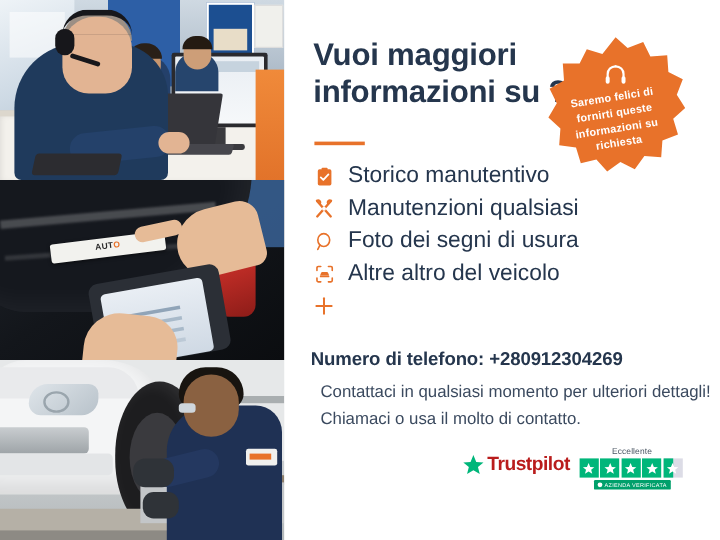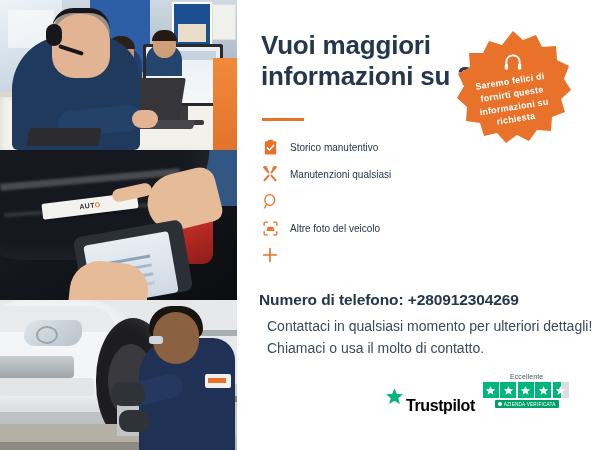--- a/index.html
+++ b/index.html
@@ -132,28 +132,28 @@
   .burst svg{position:absolute;left:0;top:0;}
   .burst .hs{position:absolute;left:50%;top:24px;transform:translateX(-50%);width:22px;height:22px;}
   .bursttxt{position:absolute;left:0;top:46px;width:116px;text-align:center;
     transform:rotate(-9deg);color:#fff;font-size:9px;font-weight:bold;line-height:1.42;
     letter-spacing:.2px;padding:0 10px;box-sizing:border-box;}
 
   .features{position:absolute;left:22px;top:134px;width:300px;}
   .feat{display:flex;align-items:center;height:26px;margin-bottom:1px;}
   .feat .ic{width:22px;height:22px;flex:0 0 22px;display:flex;align-items:center;justify-content:center;}
   .feat .ic svg{display:block;}
-  .feat .lbl{margin-left:9px;font-size:10px;color:#25364d;white-space:nowrap;}
+  .feat .lbl{margin-left:9px;font-size:19px;color:#25364d;white-space:nowrap;}
 
   .phone{position:absolute;left:22px;top:291px;font-size:15.5px;font-weight:bold;color:#25364d;letter-spacing:-.1px;}
   .sub{position:absolute;left:30px;top:316px;font-size:14px;color:#3b4a5f;line-height:1.55;}
 
   .tp{position:absolute;left:148px;top:373px;display:flex;align-items:flex-start;}
   .tp-logo{display:flex;align-items:center;margin-right:8px;padding-top:5px;}
-  .tp-logo .nm{font-size:16px;font-weight:bold;color:#000000;letter-spacing:-.4px;margin-left:2px;margin-top:19px;}
+  .tp-logo .nm{font-size:16px;font-weight:bold;color:#b91c1c;letter-spacing:-.4px;margin-left:2px;}
   .tp-right{display:flex;flex-direction:column;align-items:center;}
   .tp-ecc{font-size:7px;color:#4a5663;margin-bottom:2px;letter-spacing:.1px;}
   .stars{display:flex;}
   .stars .s{width:16px;height:16px;background:#00b67a;margin-right:1.5px;display:flex;align-items:center;justify-content:center;}
   .stars .s.half{background:#dcdce6;}
   .stars .s.half .hf{position:relative;width:16px;height:16px;}
   .stars .s.half .hf:before{content:"";position:absolute;left:0;top:0;width:8px;height:16px;background:#00b67a;}
   .verif{margin-top:2px;background:#00a06b;color:#fff;font-size:4.6px;padding:1.5px 3px;border-radius:1px;
     letter-spacing:.25px;display:flex;align-items:center;}
   .verif .vi{width:4px;height:4px;border-radius:50%;background:#fff;margin-right:2px;flex:0 0 4px;}
@@ -280,34 +280,35 @@
         <span class="lbl">Manutenzioni qualsiasi</span>
       </div>
 
       <div class="feat">
         <span class="ic">
           <svg width="17" height="17" viewBox="0 0 24 24" aria-hidden="true">
             <ellipse cx="11" cy="10" rx="7" ry="7.6" fill="none" stroke="#E8722A" stroke-width="1.9"></ellipse>
             <path d="M6.5 15.8 L4 21" stroke="#E8722A" stroke-width="1.9" stroke-linecap="round"></path>
           </svg>
         </span>
+        <span class="lbl">Foto dei segni di usura</span>
       </div>
 
       <div class="feat">
         <span class="ic">
           <svg width="17" height="17" viewBox="0 0 24 24" aria-hidden="true">
             <path d="M3 7.5V4.5a1.5 1.5 0 0 1 1.5-1.5H7.5" fill="none" stroke="#E8722A" stroke-width="1.9" stroke-linecap="round"></path>
             <path d="M16.5 3h3A1.5 1.5 0 0 1 21 4.5v3" fill="none" stroke="#E8722A" stroke-width="1.9" stroke-linecap="round"></path>
             <path d="M21 16.5v3a1.5 1.5 0 0 1-1.5 1.5h-3" fill="none" stroke="#E8722A" stroke-width="1.9" stroke-linecap="round"></path>
             <path d="M7.5 21h-3A1.5 1.5 0 0 1 3 19.5v-3" fill="none" stroke="#E8722A" stroke-width="1.9" stroke-linecap="round"></path>
             <path d="M6.6 13.6h10.8l-1.2-3.1a1.6 1.6 0 0 0-1.5-1H9.3a1.6 1.6 0 0 0-1.5 1Z" fill="#E8722A"></path>
             <rect x="6.4" y="13.4" width="11.2" height="2.2" rx="1" fill="#E8722A"></rect>
           </svg>
         </span>
-        <span class="lbl">Altre foto del veicolo</span>
+        <span class="lbl">Altre altro del veicolo</span>
       </div>
 
       <div class="feat">
         <span class="ic">
           <svg width="18" height="18" viewBox="0 0 24 24" aria-hidden="true">
             <path d="M12 3.5v17" stroke="#E8722A" stroke-width="2.2" stroke-linecap="round"></path>
             <path d="M3.5 12h17" stroke="#E8722A" stroke-width="2.2" stroke-linecap="round"></path>
           </svg>
         </span>
       </div>

